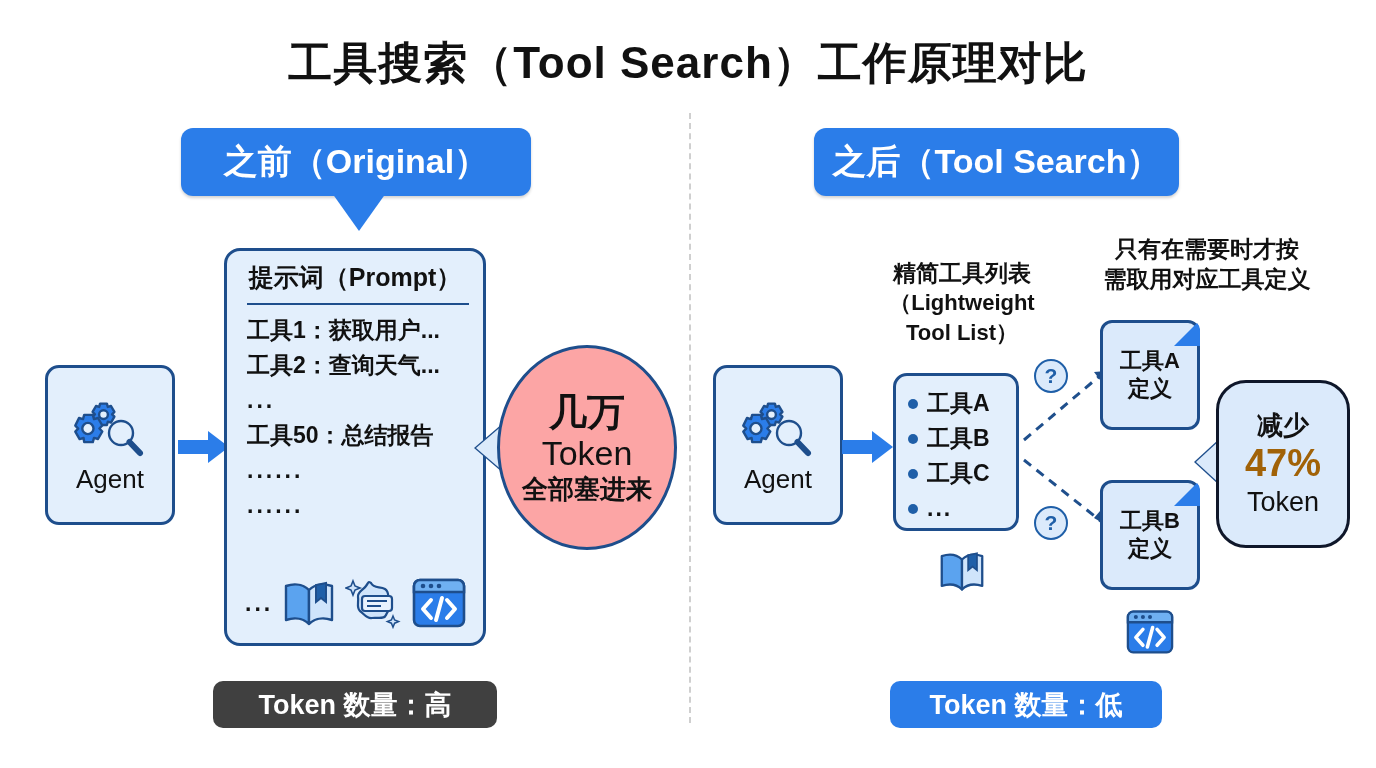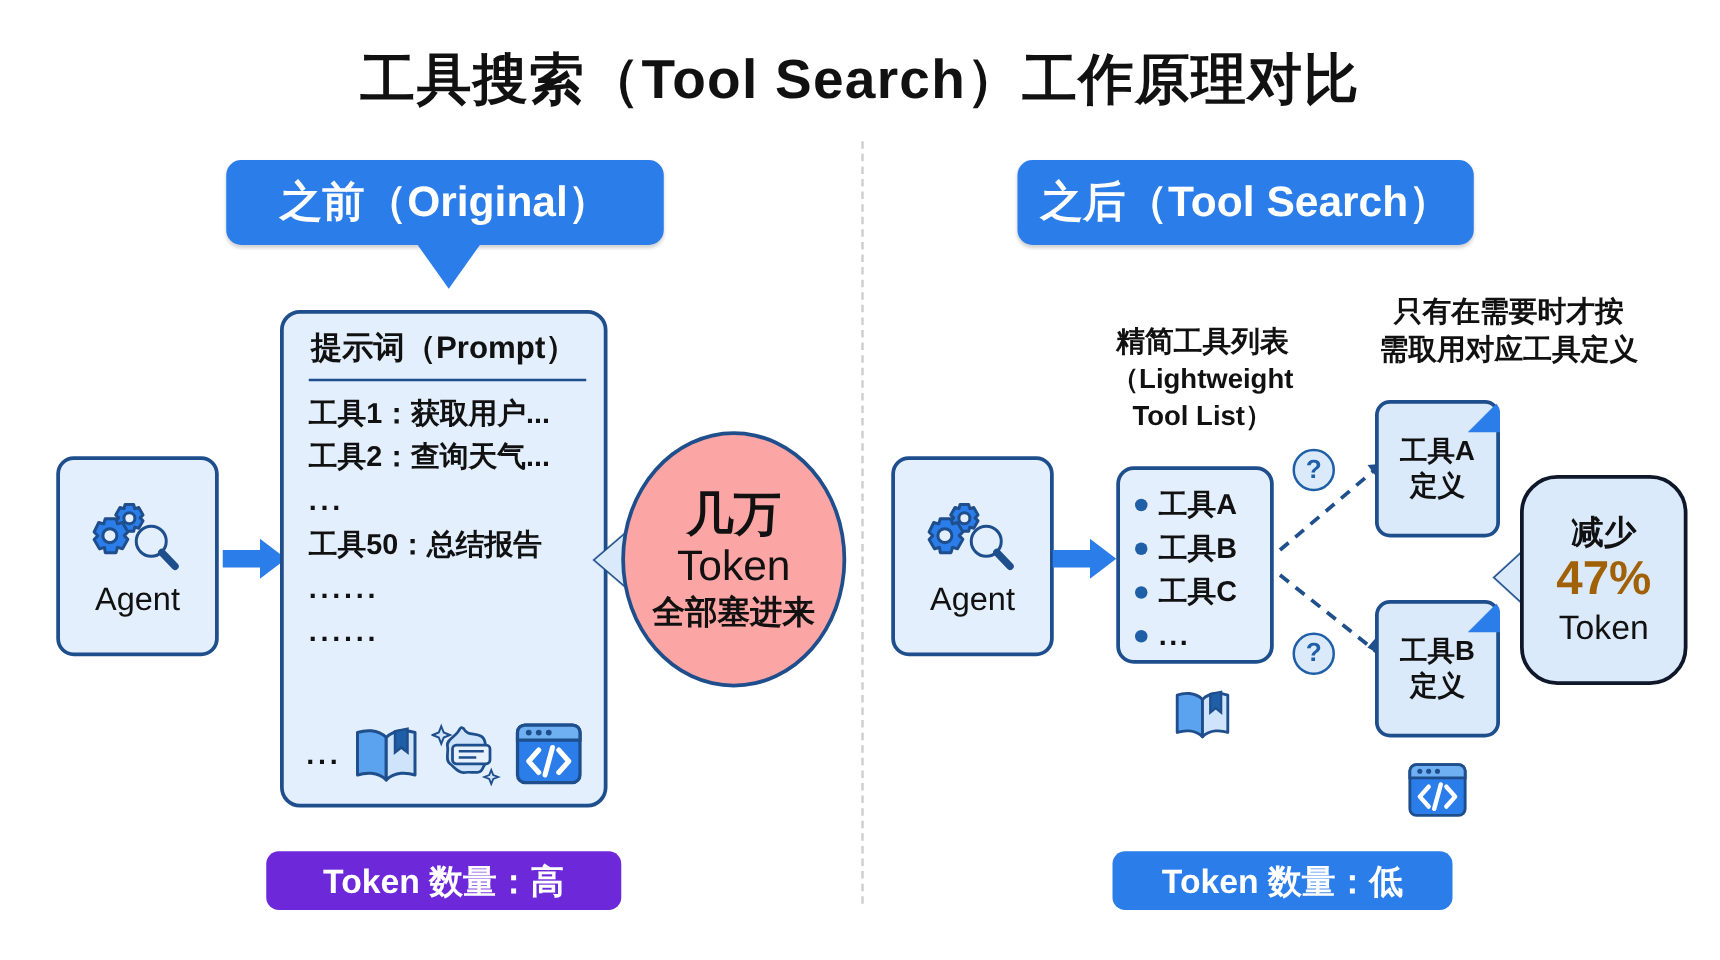--- a/index.html
+++ b/index.html
@@ -158,21 +158,21 @@
     border-right:24px solid #dbeafb;
     filter:drop-shadow(-2px 0 0 #1e4e8c);
   }
 
   
   .badge{
     position:absolute;height:47px;border-radius:10px;color:#fff;
     font-size:27px;font-weight:bold;display:flex;align-items:center;
     justify-content:center;white-space:nowrap;
   }
-  #badge-left{left:213px;top:681px;width:284px;background:#6d28d9;}
+  #badge-left{left:213px;top:681px;width:284px;background:#404040;}
   #badge-right{left:890px;top:681px;width:272px;background:#2b7de9;}
 
   .float-icon{position:absolute;}
   svg{display:block;}
 </style>
 </head>
 <body>
 
 <div class="stage">
 

